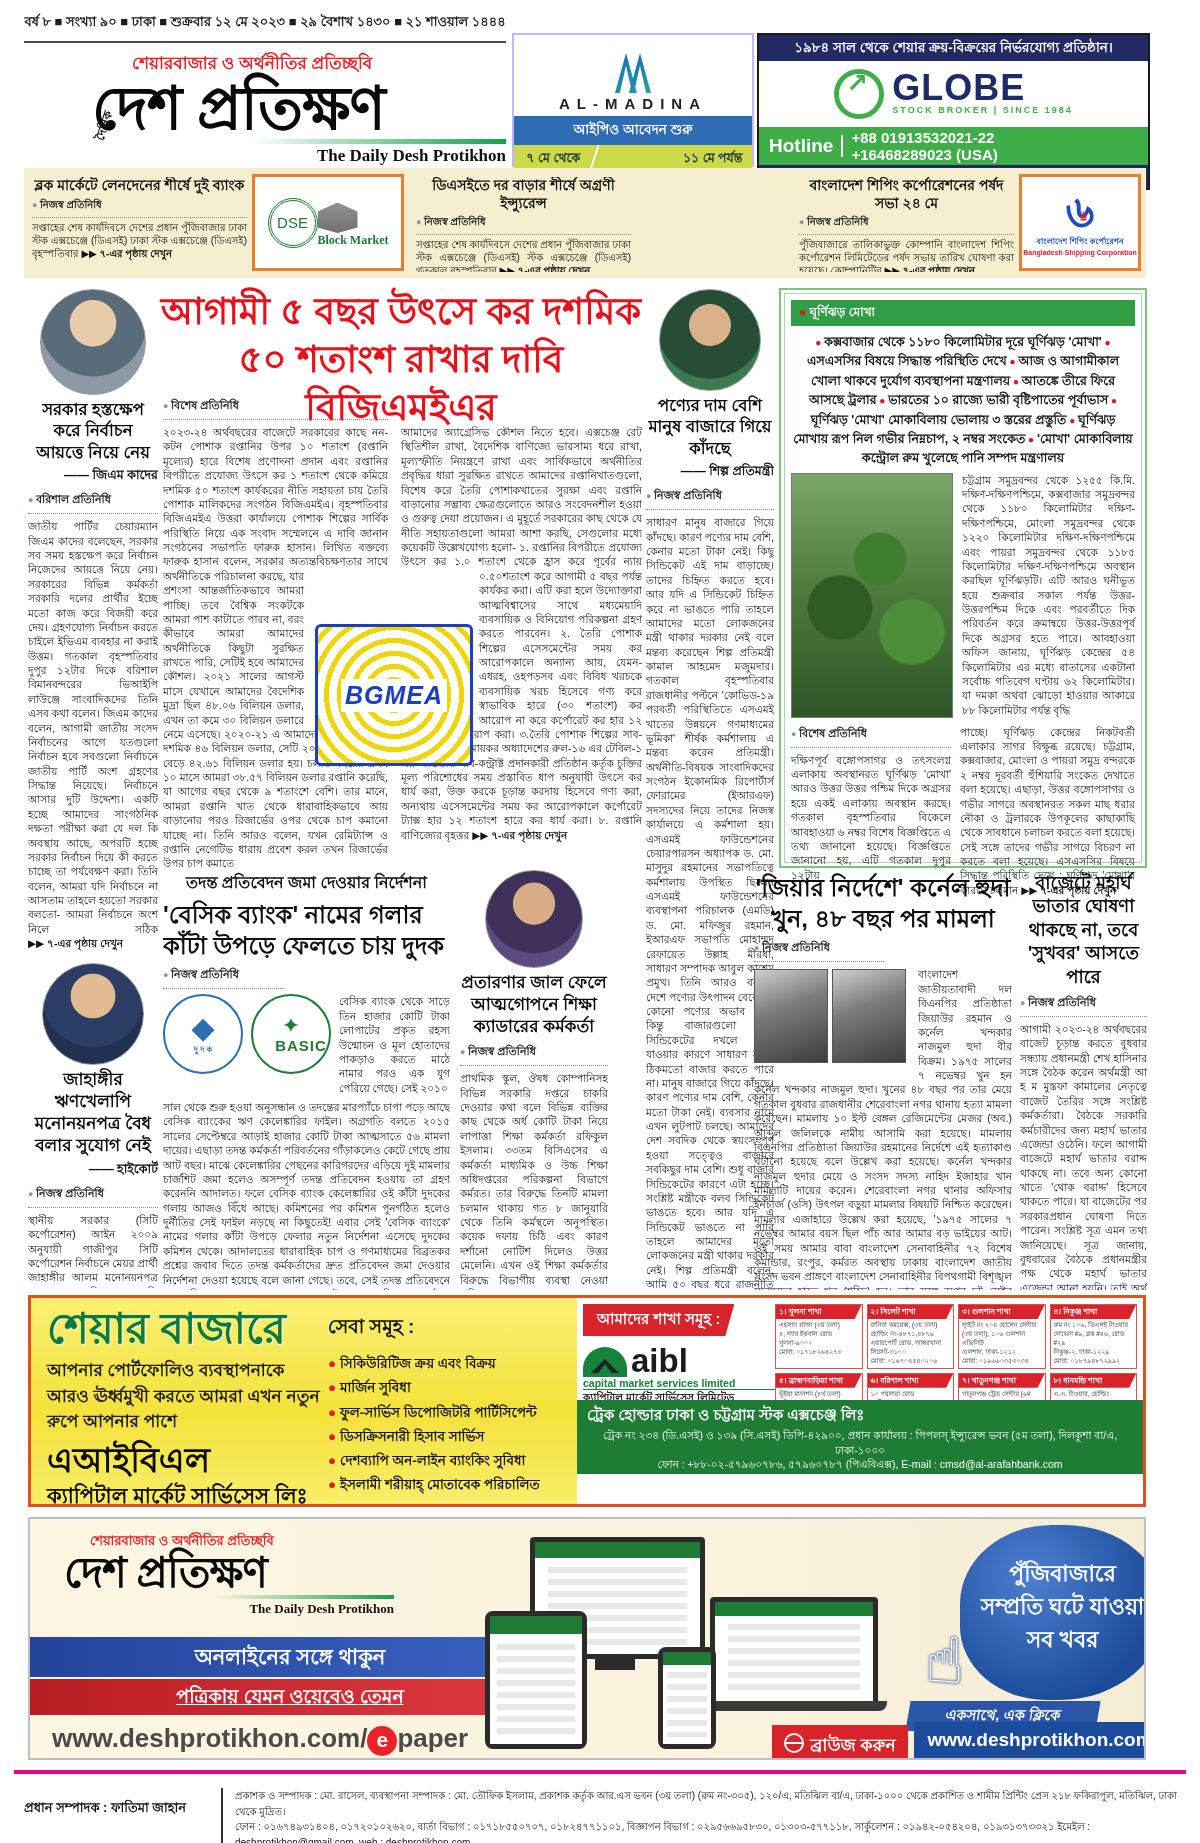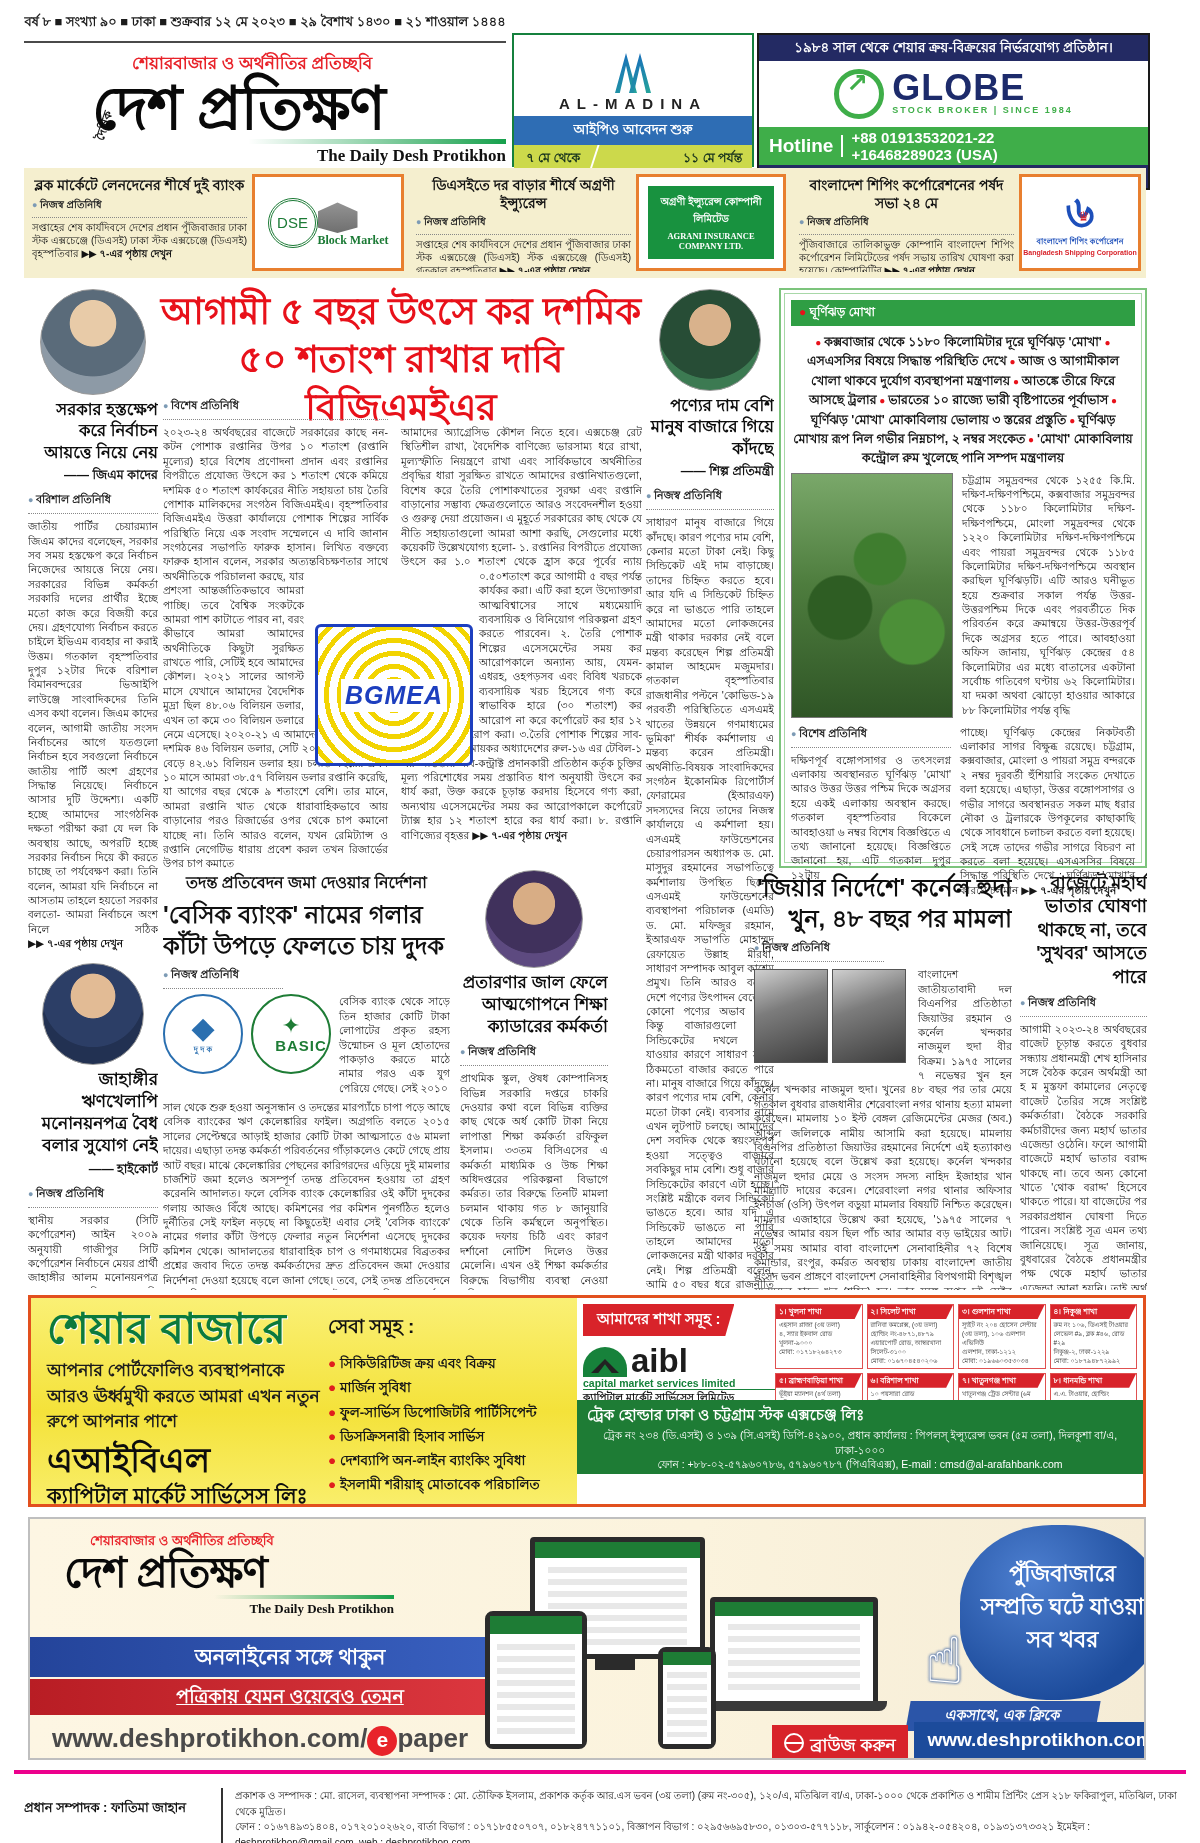--- a/index.html
+++ b/index.html
@@ -4,32 +4,32 @@
 <style>
   html,body{margin:0;padding:0;background:#e9e9e9;}
   .page{position:relative;width:1200px;height:1843px;background:#fff;margin:0 auto;overflow:hidden;
         font-family:"Liberation Sans","DejaVu Sans",sans-serif;color:#111;}
   .abs{position:absolute;}
   .body10{font-size:10.5px;line-height:1.37;text-align:justify;color:#151515;}
   .more{font-weight:bold;white-space:nowrap;}
   .byline{font-size:11px;font-weight:bold;color:#222;border-bottom:1px dotted #888;padding-bottom:3px;margin:5px 0 5px;}
   .byline::before{content:"● ";color:#7d9bb5;font-size:9px;}
   .attr{text-align:right;font-weight:800;font-size:12.5px;margin:3px 0 1px;}
-  .htitle{font-weight:800;color:#0d0d0d;text-align:right;line-height:1.3;}
+  .htitle{font-weight:800;color:#0d0d0d;text-align:center;line-height:1.3;}
   .photo{border:1px solid #999;border-radius:50%;}
   
   .dateline{left:24px;top:12px;width:482px;text-align:center;font-size:13px;font-weight:bold;color:#1c1c1c;padding-bottom:8px;border-bottom:2px solid #4a4a4a;}
   .mast{left:92px;top:50px;width:414px;}
   .mast-tag{color:#e8232a;font-weight:800;font-size:17px;margin-left:40px;}
   .mast-title{font-size:60px;font-weight:900;color:#090909;line-height:1.02;letter-spacing:-1px;white-space:nowrap;}
   .mast-daily{position:absolute;left:-2px;top:38px;font-size:12px;font-weight:bold;transform:rotate(-72deg);}
   .mast-line{height:5px;width:258px;margin-left:auto;background:linear-gradient(90deg,rgba(22,160,76,0),#16a04c);}
   .mast-sub{font-family:"Liberation Serif","DejaVu Serif",serif;font-size:17px;font-weight:bold;text-align:right;margin-top:2px;}
   
-  .ad-am{left:512px;top:33px;width:238px;height:130px;border:2px solid #15803d;background:#fff;text-align:center;}
+  .ad-am{left:512px;top:33px;width:238px;height:130px;border:2px solid #c4b5fd;background:#fff;text-align:center;}
   .am-logo{height:52px;display:flex;align-items:flex-end;justify-content:center;gap:0;padding-top:6px;}
   .am-ch{width:22px;height:40px;background:linear-gradient(135deg,#1565c0,#26a69a);clip-path:polygon(0 100%,50% 0,100% 100%,78% 100%,50% 32%,22% 100%);}
   .am-name{font-size:15px;letter-spacing:7px;font-weight:bold;color:#222;margin:2px 0 4px;}
   .am-bar1{background:#2e6db4;color:#fff;font-size:13.5px;font-weight:bold;padding:3px 0;}
   .am-bar2{background:#ccd94b;display:flex;font-size:12.5px;font-weight:bold;color:#17321c;}
   .am-bar2 div{flex:1;padding:4px 0;}
   .am-slash{flex:0 0 12px;transform:skewX(-18deg);border-left:2px solid #fff;}
   
   .ad-gl{left:757px;top:33px;width:389px;height:153px;border:2px solid #1a1a1a;display:flex;flex-direction:column;}
   .gl-h{background:#232a63;color:#fff;font-size:13.5px;font-weight:bold;text-align:center;padding:4px 6px;line-height:1.3;}
@@ -222,26 +222,20 @@
         <div class="blocks"></div>
         <div class="bm-label">Block Market</div>
       </div>
     </div>
     <div class="brief" style="left:392px;">
       <h3>ডিএসইতে দর বাড়ার শীর্ষে অগ্রণী ইন্স্যুরেন্স</h3>
       <div class="byline">নিজস্ব প্রতিনিধি</div>
       <div class="bt"><span>সপ্তাহের শেষ কার্যদিবসে দেশের প্রধান পুঁজিবাজার ঢাকা স্টক এক্সচেঞ্জে (ডিএসই) স্টক এক্সচেঞ্জে (ডিএসই) গতকাল বৃহস্পতিবার</span>
         <span class="more">▶▶ ৭-এর পৃষ্ঠায় দেখুন</span></div>
     </div>
-    <div class="imgbox" style="left:612px;width:150px;">
-      <div class="agrani-in">
-        <div class="agrani-bn">অগ্রণী ইন্স্যুরেন্স কোম্পানী লিমিটেড</div>
-        <div class="agrani-en">AGRANI INSURANCE COMPANY LTD.</div>
-      </div>
-    </div>
     <div class="brief" style="left:775px;">
       <h3>বাংলাদেশ শিপিং কর্পোরেশনের পর্ষদ সভা ২৪ মে</h3>
       <div class="byline">নিজস্ব প্রতিনিধি</div>
       <div class="bt"><span>পুঁজিবাজারে তালিকাভুক্ত কোম্পানি বাংলাদেশ শিপিং কর্পোরেশন লিমিটেডের পর্ষদ সভায় তারিখ ঘোষণা করা হয়েছে। কোম্পানিটির</span>
         <span class="more">▶▶ ৭-এর পৃষ্ঠায় দেখুন</span></div>
     </div>
     <div class="imgbox" style="left:995px;width:122px;flex-direction:column;gap:1px;">
       <div style="position:relative;">
         <span class="bsc-six">৬</span>
         <span class="bsc-crown" style="position:absolute;left:12px;top:20px;">♛</span>

